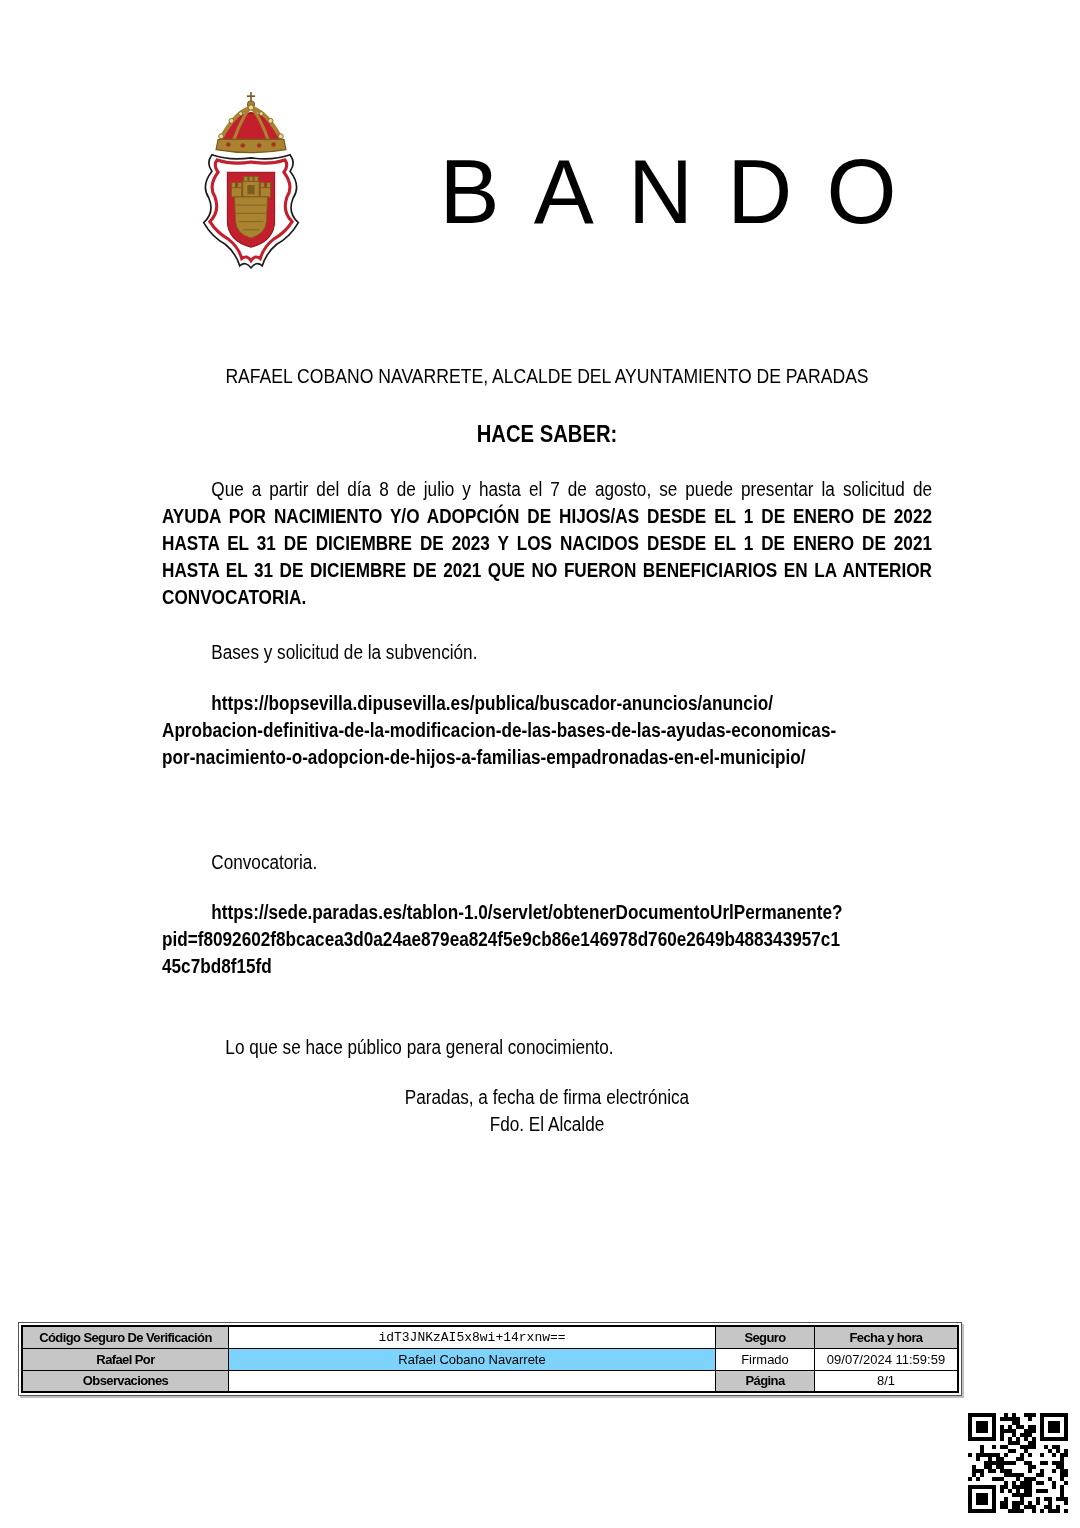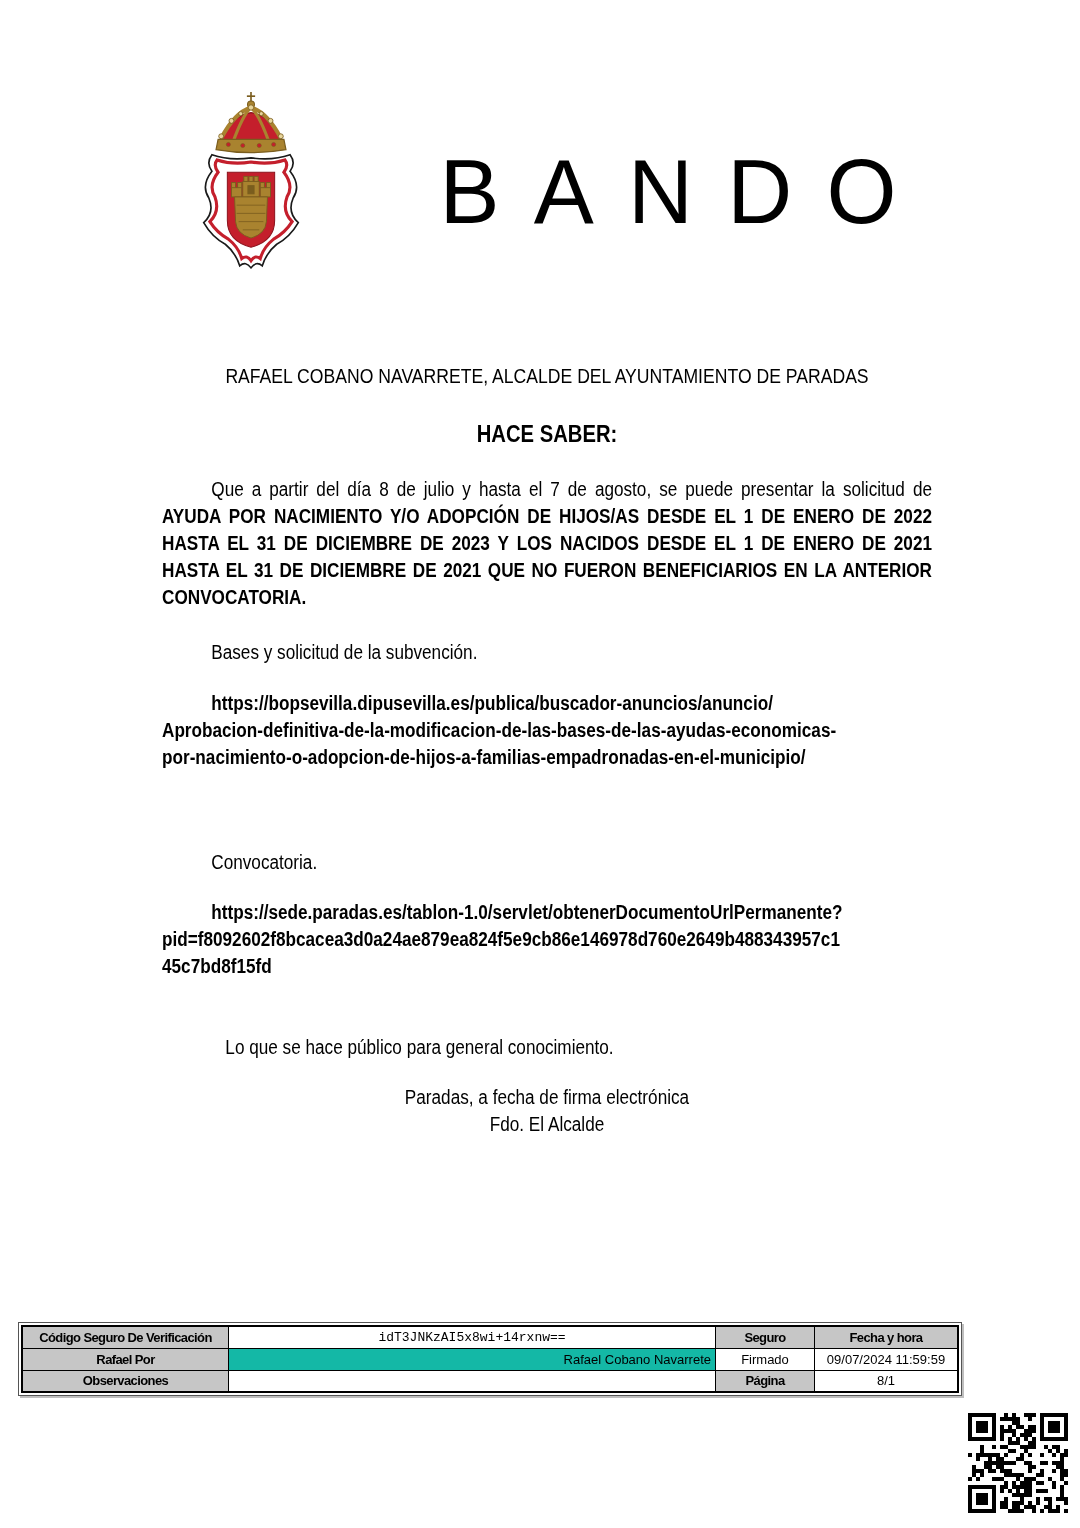--- a/index.html
+++ b/index.html
@@ -43,21 +43,21 @@
     border:1px solid #555;background:#fff;padding:2px;
     box-shadow:2px 2px 0 rgba(0,0,0,0.25);
   }
   table.vtable{border-collapse:collapse;width:100%;table-layout:fixed;border:2px solid #000;}
   .vtable td{border:1px solid #000;padding:1px 4px;font-size:13px;overflow:hidden;}
   .lbl{
     background:#c6c6c6;font-weight:bold;text-align:center;
     letter-spacing:-0.6px;white-space:nowrap;
   }
   .val{background:#fff;text-align:center;}
-  .val-left{background:#14b8a6;text-align:right;}
+  .val-left{background:#7dd3fc;text-align:center;}
   .mono{font-family:Liberation Mono, monospace;font-size:13px;}
   .row-h{height:22px;}
   .row-url{height:46px;vertical-align:top;}
   .col-label{width:197px;}
   .col-value{width:478px;}
   .col-estado{width:90px;}
   .col-fecha{width:auto;margin-top:29px;}
 
   .qr-box{position:absolute;left:962px;top:1407px;width:112px;height:112px;background:#fff;}
   .qr-box svg{display:block;}

